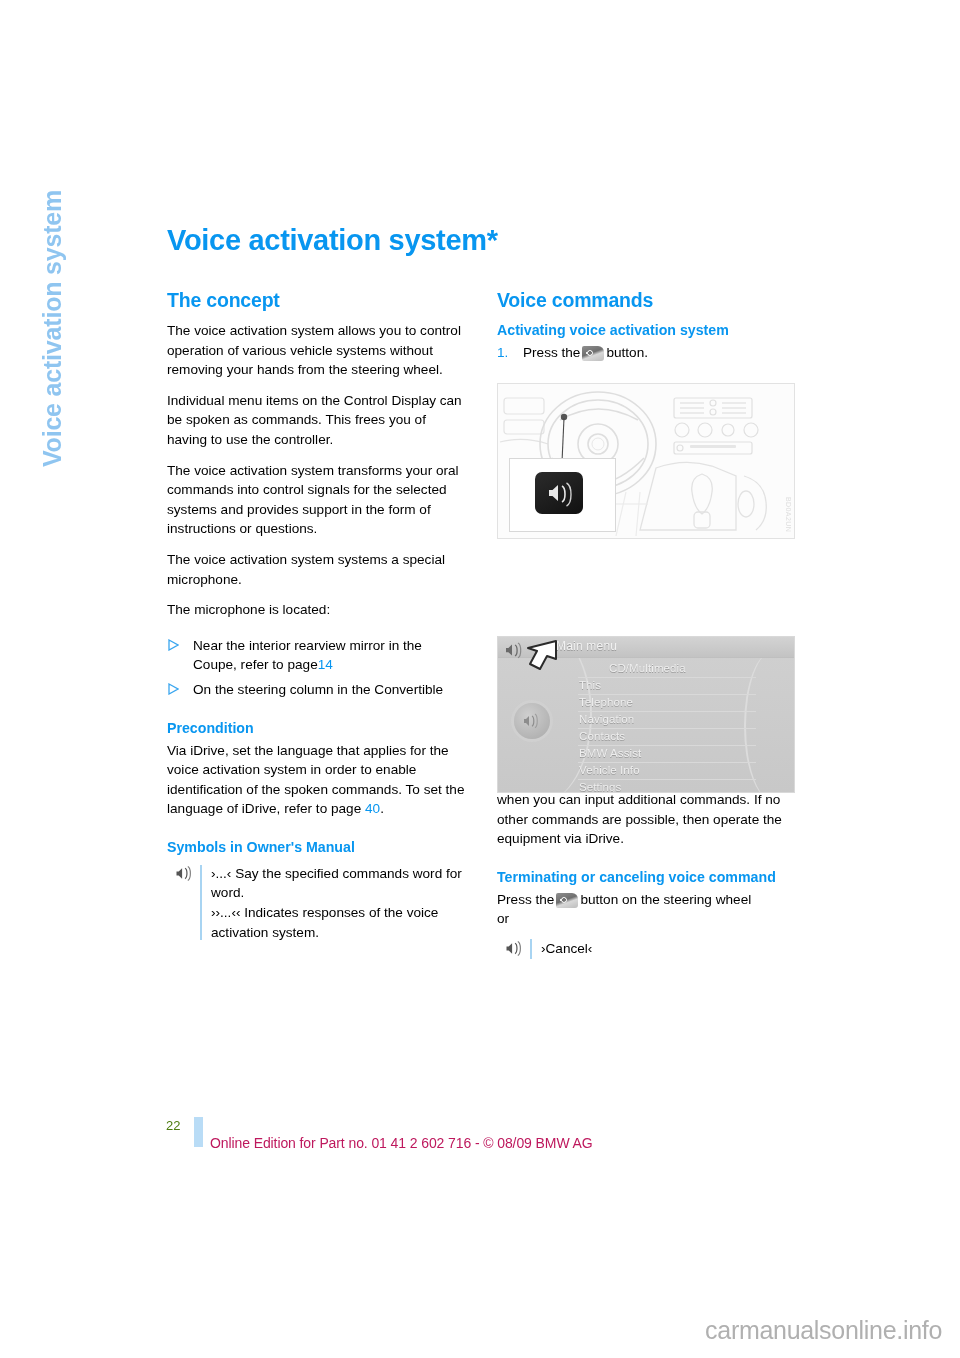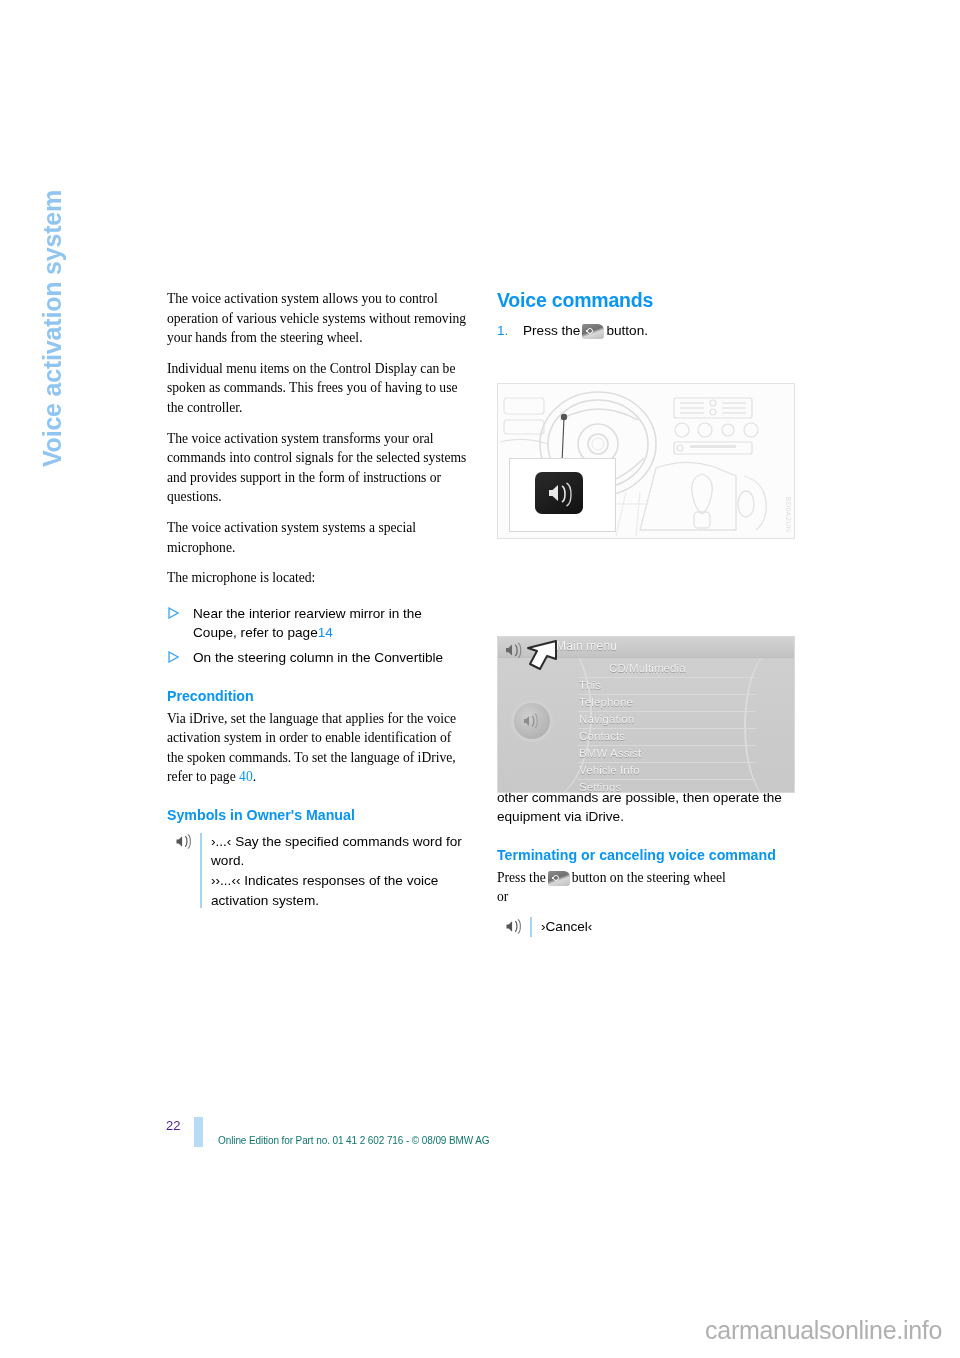--- a/index.html
+++ b/index.html
@@ -75,21 +75,20 @@
     font-size: 14.2px;
     font-weight: bold;
     color: #0896f0;
     margin: 0 0 4px 0;
     line-height: 18px;
   }
   h3.sub.spaced { margin-top: 19px; }
 
   p.body {
     margin: 0 0 11px 0;
-    font-family: Liberation Serif, serif;
   }
   p.body.tight { margin-bottom: 16px; }
   p.body.nogap { margin-bottom: 0; }
 
   .pageref { color: #0896f0; }
 
   
   ul.tri {
     list-style: none;
     margin: 0 0 11px 0;
@@ -321,58 +320,60 @@
     border-radius: 7px;
     background: linear-gradient(150deg, #2b2b2b, #111111);
   }
 
   
   .pagenum {
     position: absolute;
     left: 166px;
     top: 1118px;
     font-size: 13px;
-    color: #4c1d95;
+    color: #4d7c0f;
   }
   .footer-rule {
     position: absolute;
     left: 194px;
     top: 1117px;
     width: 9px;
     height: 30px;
     background: #b9dcf6;
   }
   .footer-text {
     position: absolute;
-    left: 218px;
+    left: 210px;
     top: 1135px;
-    font-size: 10px;
-    color: #0f766e;
+    font-size: 14px;
+    color: #be185d;
     letter-spacing: -0.1px;
   }
 
   .watermark {
     position: absolute;
     right: 18px;
     bottom: 13px;
     font-size: 25px;
     color: #b0b0b0;
     letter-spacing: -0.3px;
   }
 </style>
 </head>
 <body>
 
 <div class="page">
 
   <div class="chapter-tab">Voice activation system</div>
 
+  <div class="page-title">Voice activation system*</div>
 
   <div class="col col-left">
 
+    <h2 class="sec">The concept</h2>
 
     <p class="body">The voice activation system allows you to control operation of various vehicle systems without removing your hands from the steering wheel.</p>
     <p class="body">Individual menu items on the Control Display can be spoken as commands. This frees you of having to use the controller.</p>
     <p class="body">The voice activation system transforms your oral commands into control signals for the selected systems and provides support in the form of instructions or questions.</p>
     <p class="body">The voice activation system systems a special microphone.</p>
     <p class="body tight">The microphone is located:</p>
 
     <ul class="tri">
       <li>
         <svg class="tri-svg" width="11" height="12" viewBox="0 0 11 12">
@@ -403,20 +404,21 @@
       <span class="sym-text">›...‹ Say the specified commands word for word.</span>
       <span class="sym-text">››...‹‹ Indicates responses of the voice activation system.</span>
     </div>
 
   </div>
 
   <div class="col col-right">
 
     <h2 class="sec">Voice commands</h2>
 
+    <h3 class="sub">Activating voice activation system</h3>
 
     <ol class="steps">
       <li>
         <span class="stepnum">1.</span>
         <span>Press the</span><span class="btn-glyph"></span><span>button.</span>
       </li>
     </ol>
 
     <div style="height:163px"></div>
 

